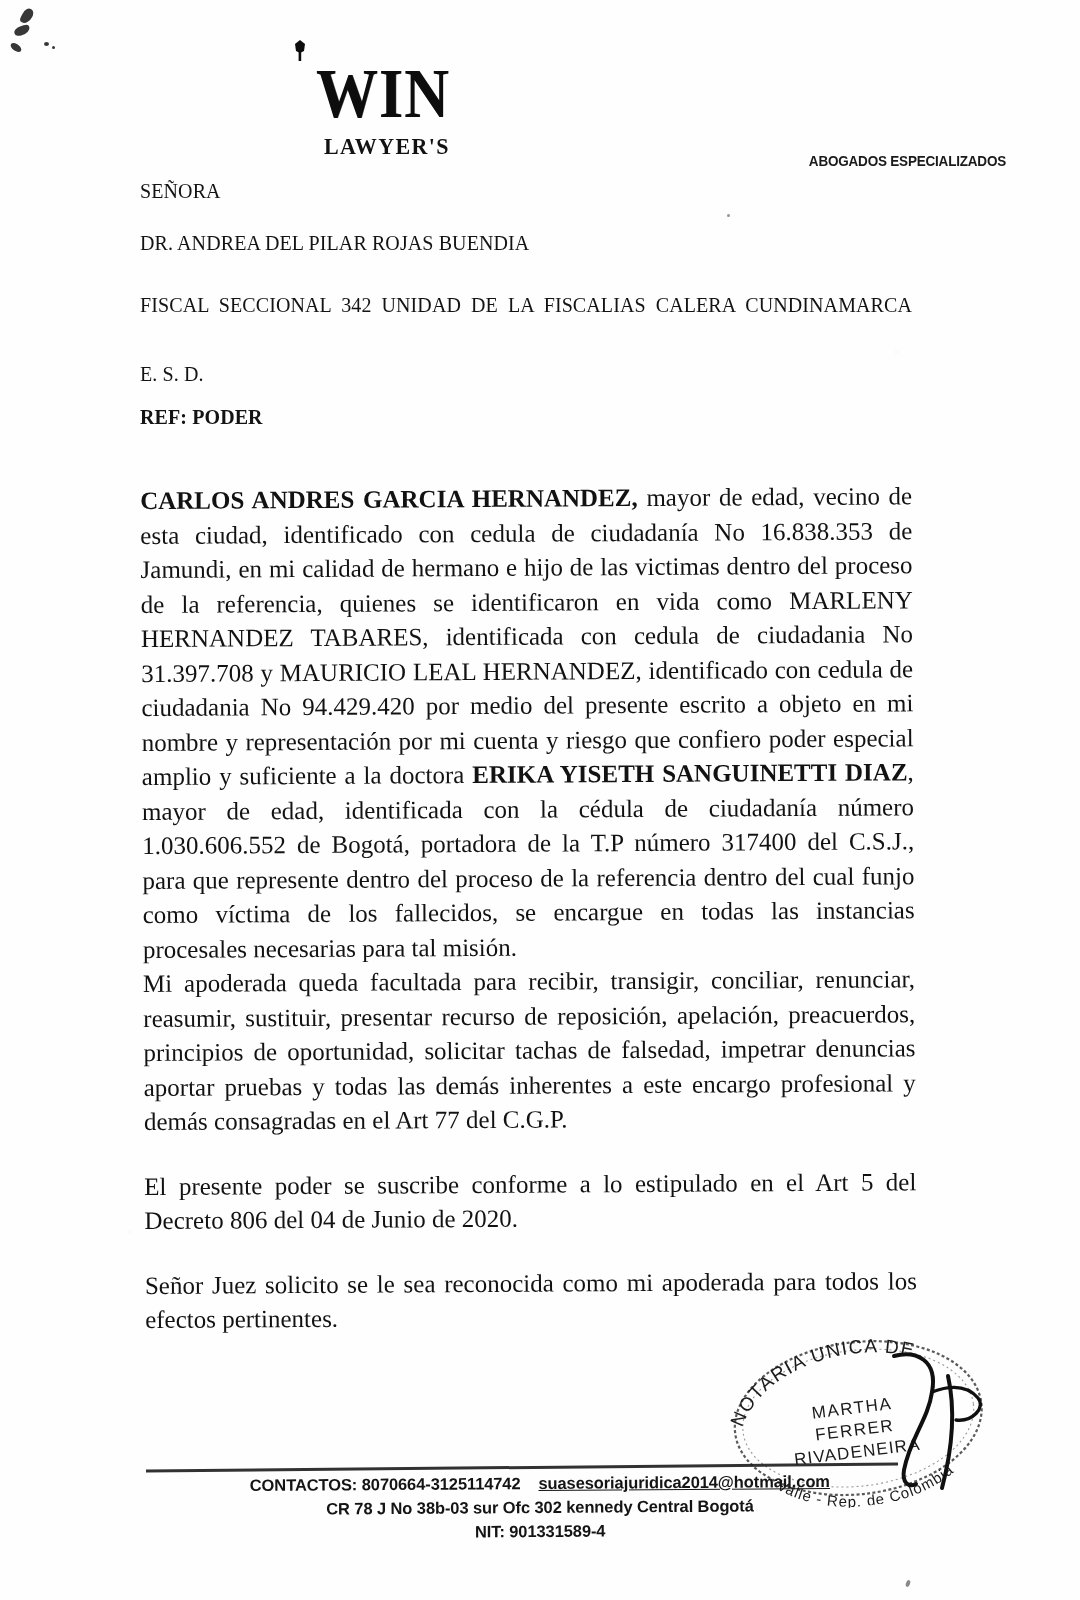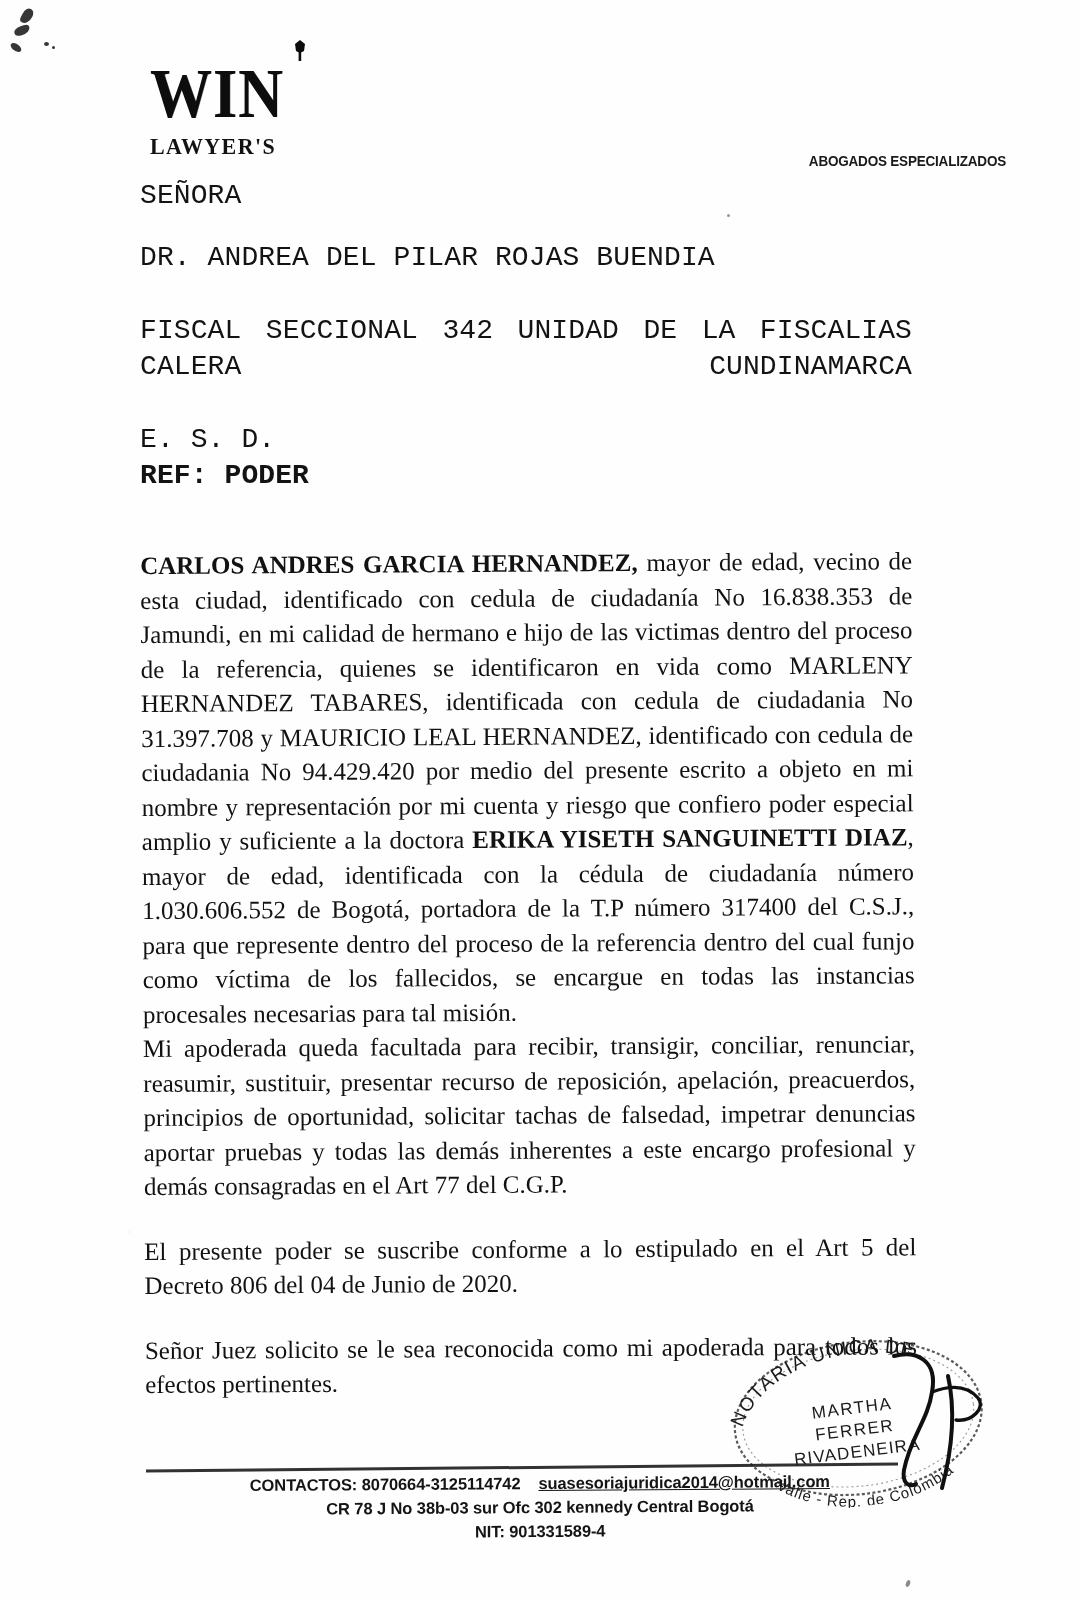--- a/index.html
+++ b/index.html
@@ -44,21 +44,21 @@
     left: 150px;
     top: 62px;
     width: 860px;
     height: 115px;
   }
   #logo-block {
     position: absolute;
     left: 0;
     top: 0;
     width: 300px;
-    text-align: left;
+    text-align: right;
   }
   #logo-win {
     font-family: "Liberation Serif", "DejaVu Serif", serif;
     font-weight: bold;
     font-size: 62px;
     line-height: 62px;
     letter-spacing: 1px;
     color: #0d0d0d;
     position: relative;
     display: inline-block;
@@ -95,27 +95,26 @@
   }
 
   
   #doc {
     position: absolute;
     left: 140px;
     top: 178px;
     width: 772px;
   }
   .blk {
-    font-size: 28px;
+    font-size: 20px;
     line-height: 1.30;
     color: #131313;
     letter-spacing: 0.1px;
-    font-family: Liberation Mono, monospace;
-  }
-  .gap-s { }
+  }
+  .gap-s { margin-top: 17px; }
   .gap-m { margin-top: 26px; }
   .bold { font-weight: bold; }
   .addr-wide {
     text-align: justify;
     text-justify: inter-word;
     margin-top: 36px;
   }
   .addr-wide::after {
     content: "";
     display: inline-block;

